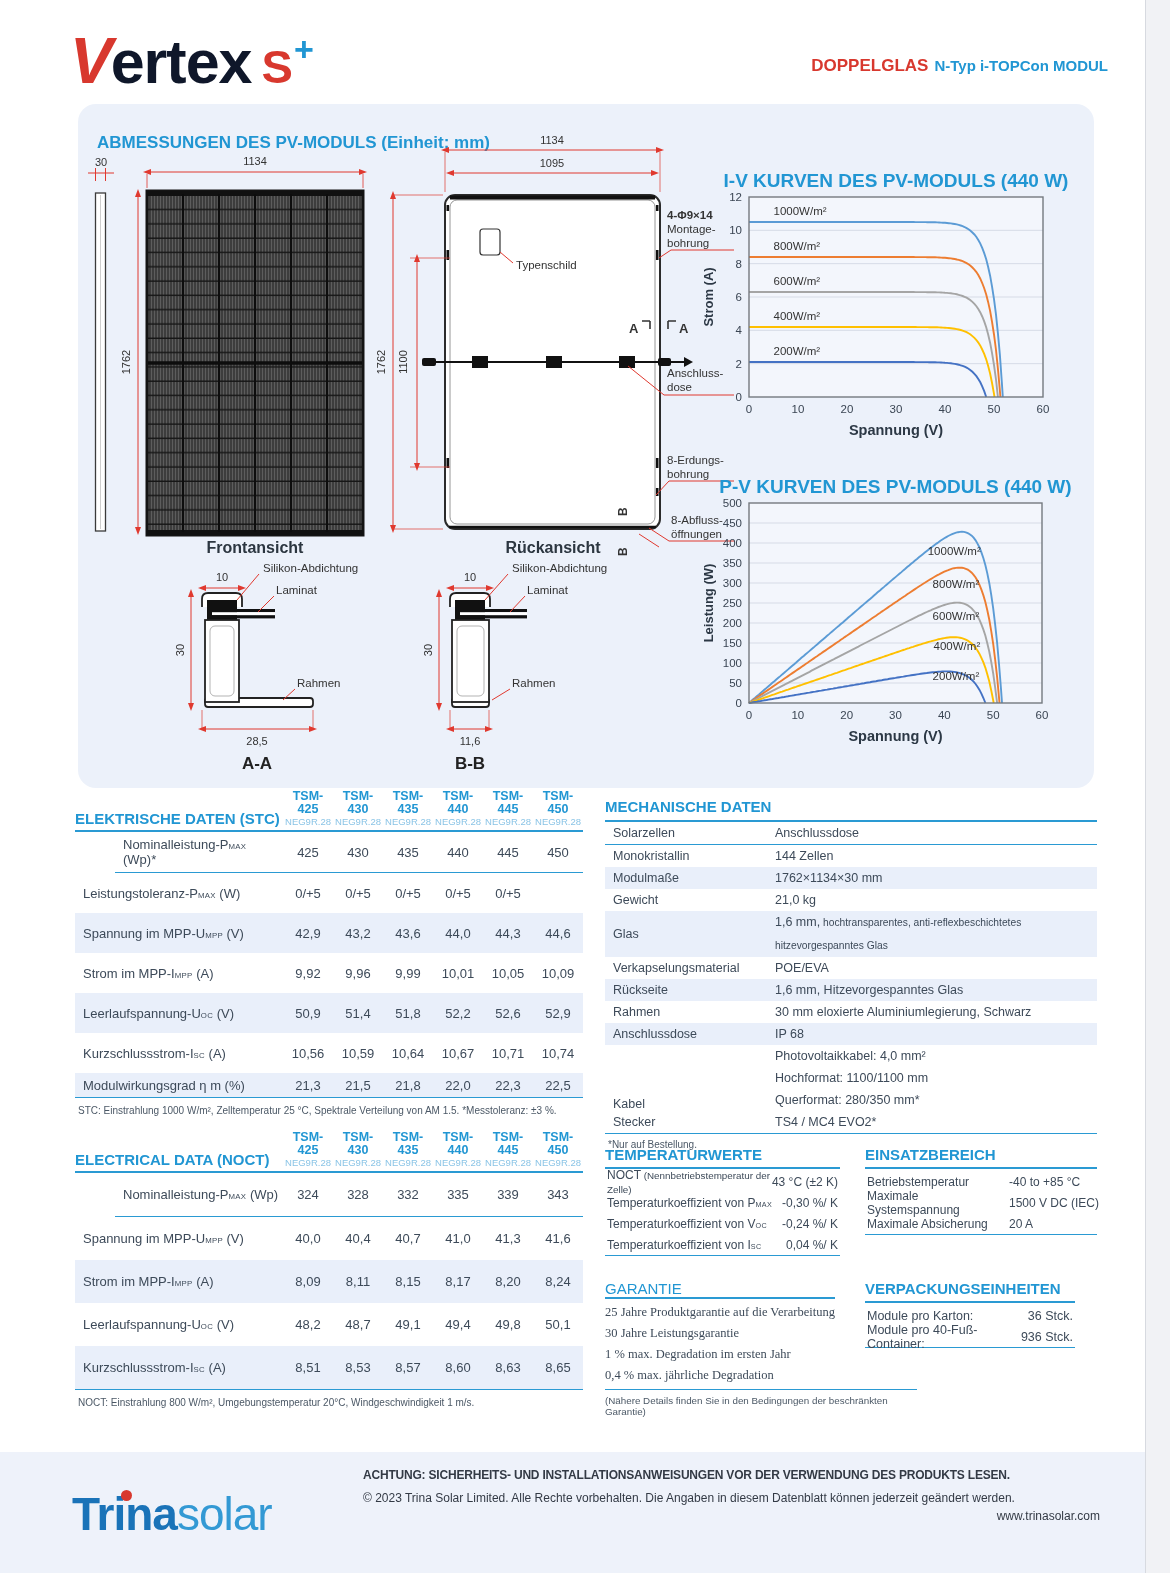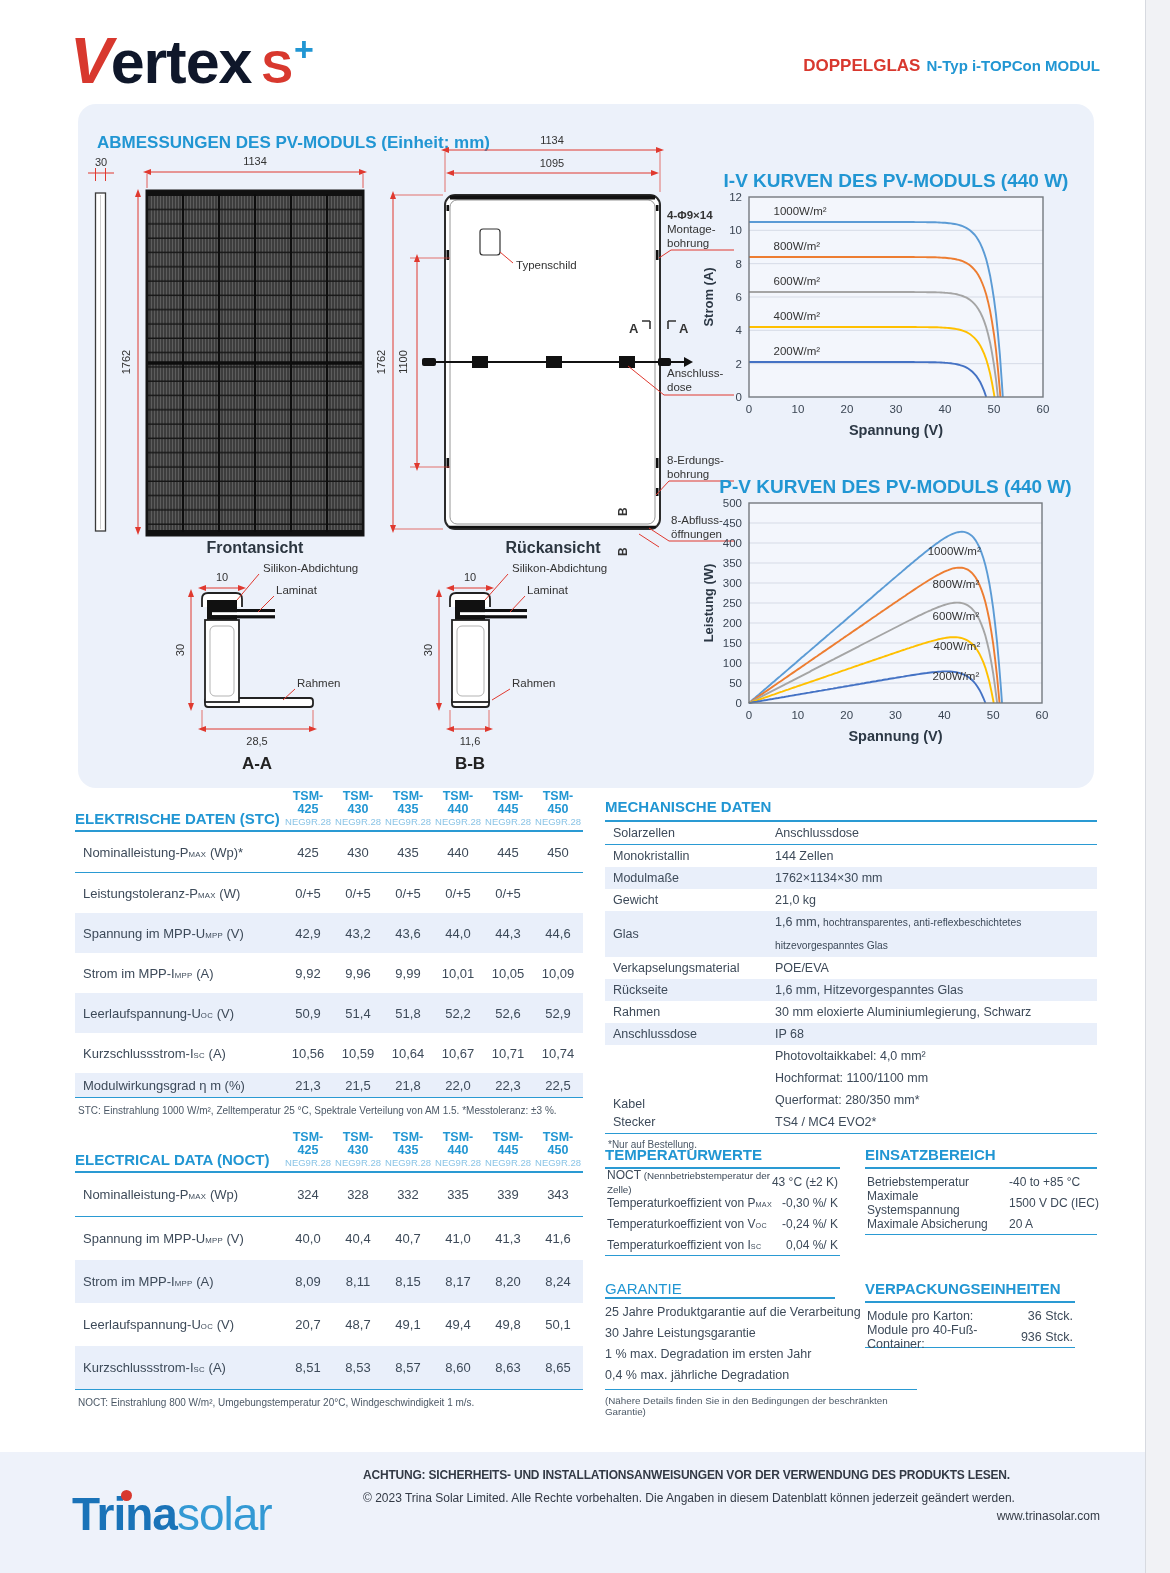--- a/index.html
+++ b/index.html
@@ -9,21 +9,21 @@
 
   
   #edge{position:absolute;left:1145px;top:0;width:25px;height:1573px;background:#f1f2f5;border-left:1px solid #d7dae0;}
 
   
   #logo{position:absolute;left:70px;top:24px;white-space:nowrap;}
   #logo .lv{font-size:64px;font-weight:700;color:#d8382e;font-style:italic;letter-spacing:-2px;}
   #logo .le{font-size:61px;font-weight:600;color:#0f172a;letter-spacing:-1px;margin-top:16px;}
   #logo .ls{font-size:47px;font-weight:600;color:#d8382e;margin-left:10px;}
   #logo .lp{font-size:34px;font-weight:700;color:#2196d3;vertical-align:22px;margin-left:1px;}
-  #headtag{position:absolute;top:56px;right:70px;white-space:nowrap;}
+  #headtag{position:absolute;top:56px;right:62px;white-space:nowrap;}
   #headtag .red{color:#d8382e;font-weight:700;font-size:17px;}
   #headtag .blue{color:#2196d3;font-weight:700;font-size:15px;margin-left:6px;}
 
   
   #panel{position:absolute;left:78px;top:104px;width:1016px;height:684px;background:#ecf1fa;border-radius:18px;}
   #dimtitle{position:absolute;left:97px;top:133px;font-size:17px;font-weight:700;color:#2196d3;}
 
   svg text{font-family:"Liberation Sans",sans-serif;}
   .dwg-label{font-size:11.5px;fill:#333;}
   .dwg-dim{font-size:11px;fill:#333;}
@@ -31,21 +31,21 @@
 
   
   .spec{position:absolute;width:508px;font-size:13px;color:#3d4a59;}
   .spec .shead{display:flex;align-items:flex-end;height:34px;border-bottom:2px solid #2a9ad3;padding-bottom:3px;}
   .spec .stitle{flex:1;font-weight:700;color:#2196d3;font-size:15px;padding-left:0px;}
   .spec .scol{width:50px;text-align:center;}
   .spec .mname{font-weight:700;color:#2196d3;font-size:12.5px;line-height:13px;}
   .spec .msub{color:#8ac4e6;font-size:9.5px;line-height:11px;}
   .spec .srow{display:flex;align-items:center;}
   .spec .srow.stripe{background:#e9effa;}
-  .spec .srow.rule{border-bottom:1.5px solid #2a9ad3;}
+  .spec .srow.rule{border-bottom:1.5px solid #2a9ad3;margin-left:40px;}
   .spec .sbody{border-bottom:1.5px solid #2a9ad3;}
   .spec .slabel{flex:1;padding-left:8px;}
   .spec .sval{width:50px;text-align:center;}
   .spec .sfoot{font-size:10px;color:#4b5866;margin-top:7px;padding-left:3px;}
   .sc{font-size:0.6em;letter-spacing:0.3px;}
   .sm{font-size:0.82em;}
 
   
   .kv{position:absolute;width:492px;font-size:12.5px;color:#3d4a59;}
   .kv .ktitle{font-weight:700;color:#2196d3;font-size:15px;border-bottom:2px solid #2a9ad3;padding-bottom:5px;}
@@ -65,21 +65,21 @@
   .pairs .prow{display:flex;align-items:center;height:21px;}
   .pairs .pbody{border-bottom:1.5px solid #2a9ad3;}
   .pairs .plabel{flex:1;padding-left:2px;}
   .pairs .pval{text-align:right;padding-right:2px;white-space:nowrap;}
   .pairs.valleft .plabel{flex:none;width:142px;}
   .pairs.valleft .pval{flex:1;text-align:left;}
 
   
   #garantie{position:absolute;left:605px;top:1280px;width:312px;font-size:12.5px;color:#3d4a59;}
   #garantie .gtitle{font-weight:400;color:#2196d3;font-size:15px;border-bottom:2px solid #2a9ad3;padding-bottom:0;margin-bottom:3px;width:230px;}
-  #garantie .gline{line-height:21px;}
+  #garantie .gline{line-height:21px;font-family:Liberation Serif, serif;}
   #garantie .gbody{border-bottom:1.5px solid #2a9ad3;padding-bottom:3px;}
   #garantie .gfoot{font-size:9.8px;color:#4b5866;margin-top:5px;}
 
   
   #footer{position:absolute;left:0;top:1452px;width:1145px;height:121px;background:#eef2fa;}
   #tlogo{position:absolute;left:72px;top:1487px;white-space:nowrap;}
   #tlogo .tr{font-size:46px;font-weight:700;color:#1a73b8;letter-spacing:-1px;}
   #tlogo .so{font-size:46px;font-weight:400;color:#3399d4;letter-spacing:-1px;}
   #tlogo .tdot{position:absolute;left:49px;top:3px;width:11px;height:11px;border-radius:50%;background:#d8382e;}
   #ftext{position:absolute;left:363px;top:1468px;width:740px;font-size:12px;color:#333a45;}
@@ -487,21 +487,21 @@
           <div class="slabel"><span>Strom im MPP-I</span><span class="sc">MPP</span><span> (A)</span></div>
           <div class="sval">8,09</div>
           <div class="sval">8,11</div>
           <div class="sval">8,15</div>
           <div class="sval">8,17</div>
           <div class="sval">8,20</div>
           <div class="sval">8,24</div>
         </div>
         <div class="srow" style="height: 43px;">
           <div class="slabel"><span>Leerlaufspannung-U</span><span class="sc">OC</span><span> (V)</span></div>
-          <div class="sval">20,7</div>
+          <div class="sval">48,2</div>
           <div class="sval">48,7</div>
           <div class="sval">49,1</div>
           <div class="sval">49,4</div>
           <div class="sval">49,8</div>
           <div class="sval">50,1</div>
         </div>
         <div class="srow stripe" style="height: 43px;">
           <div class="slabel"><span>Kurzschlussstrom-I</span><span class="sc">SC</span><span> (A)</span></div>
           <div class="sval">8,51</div>
           <div class="sval">8,53</div>

